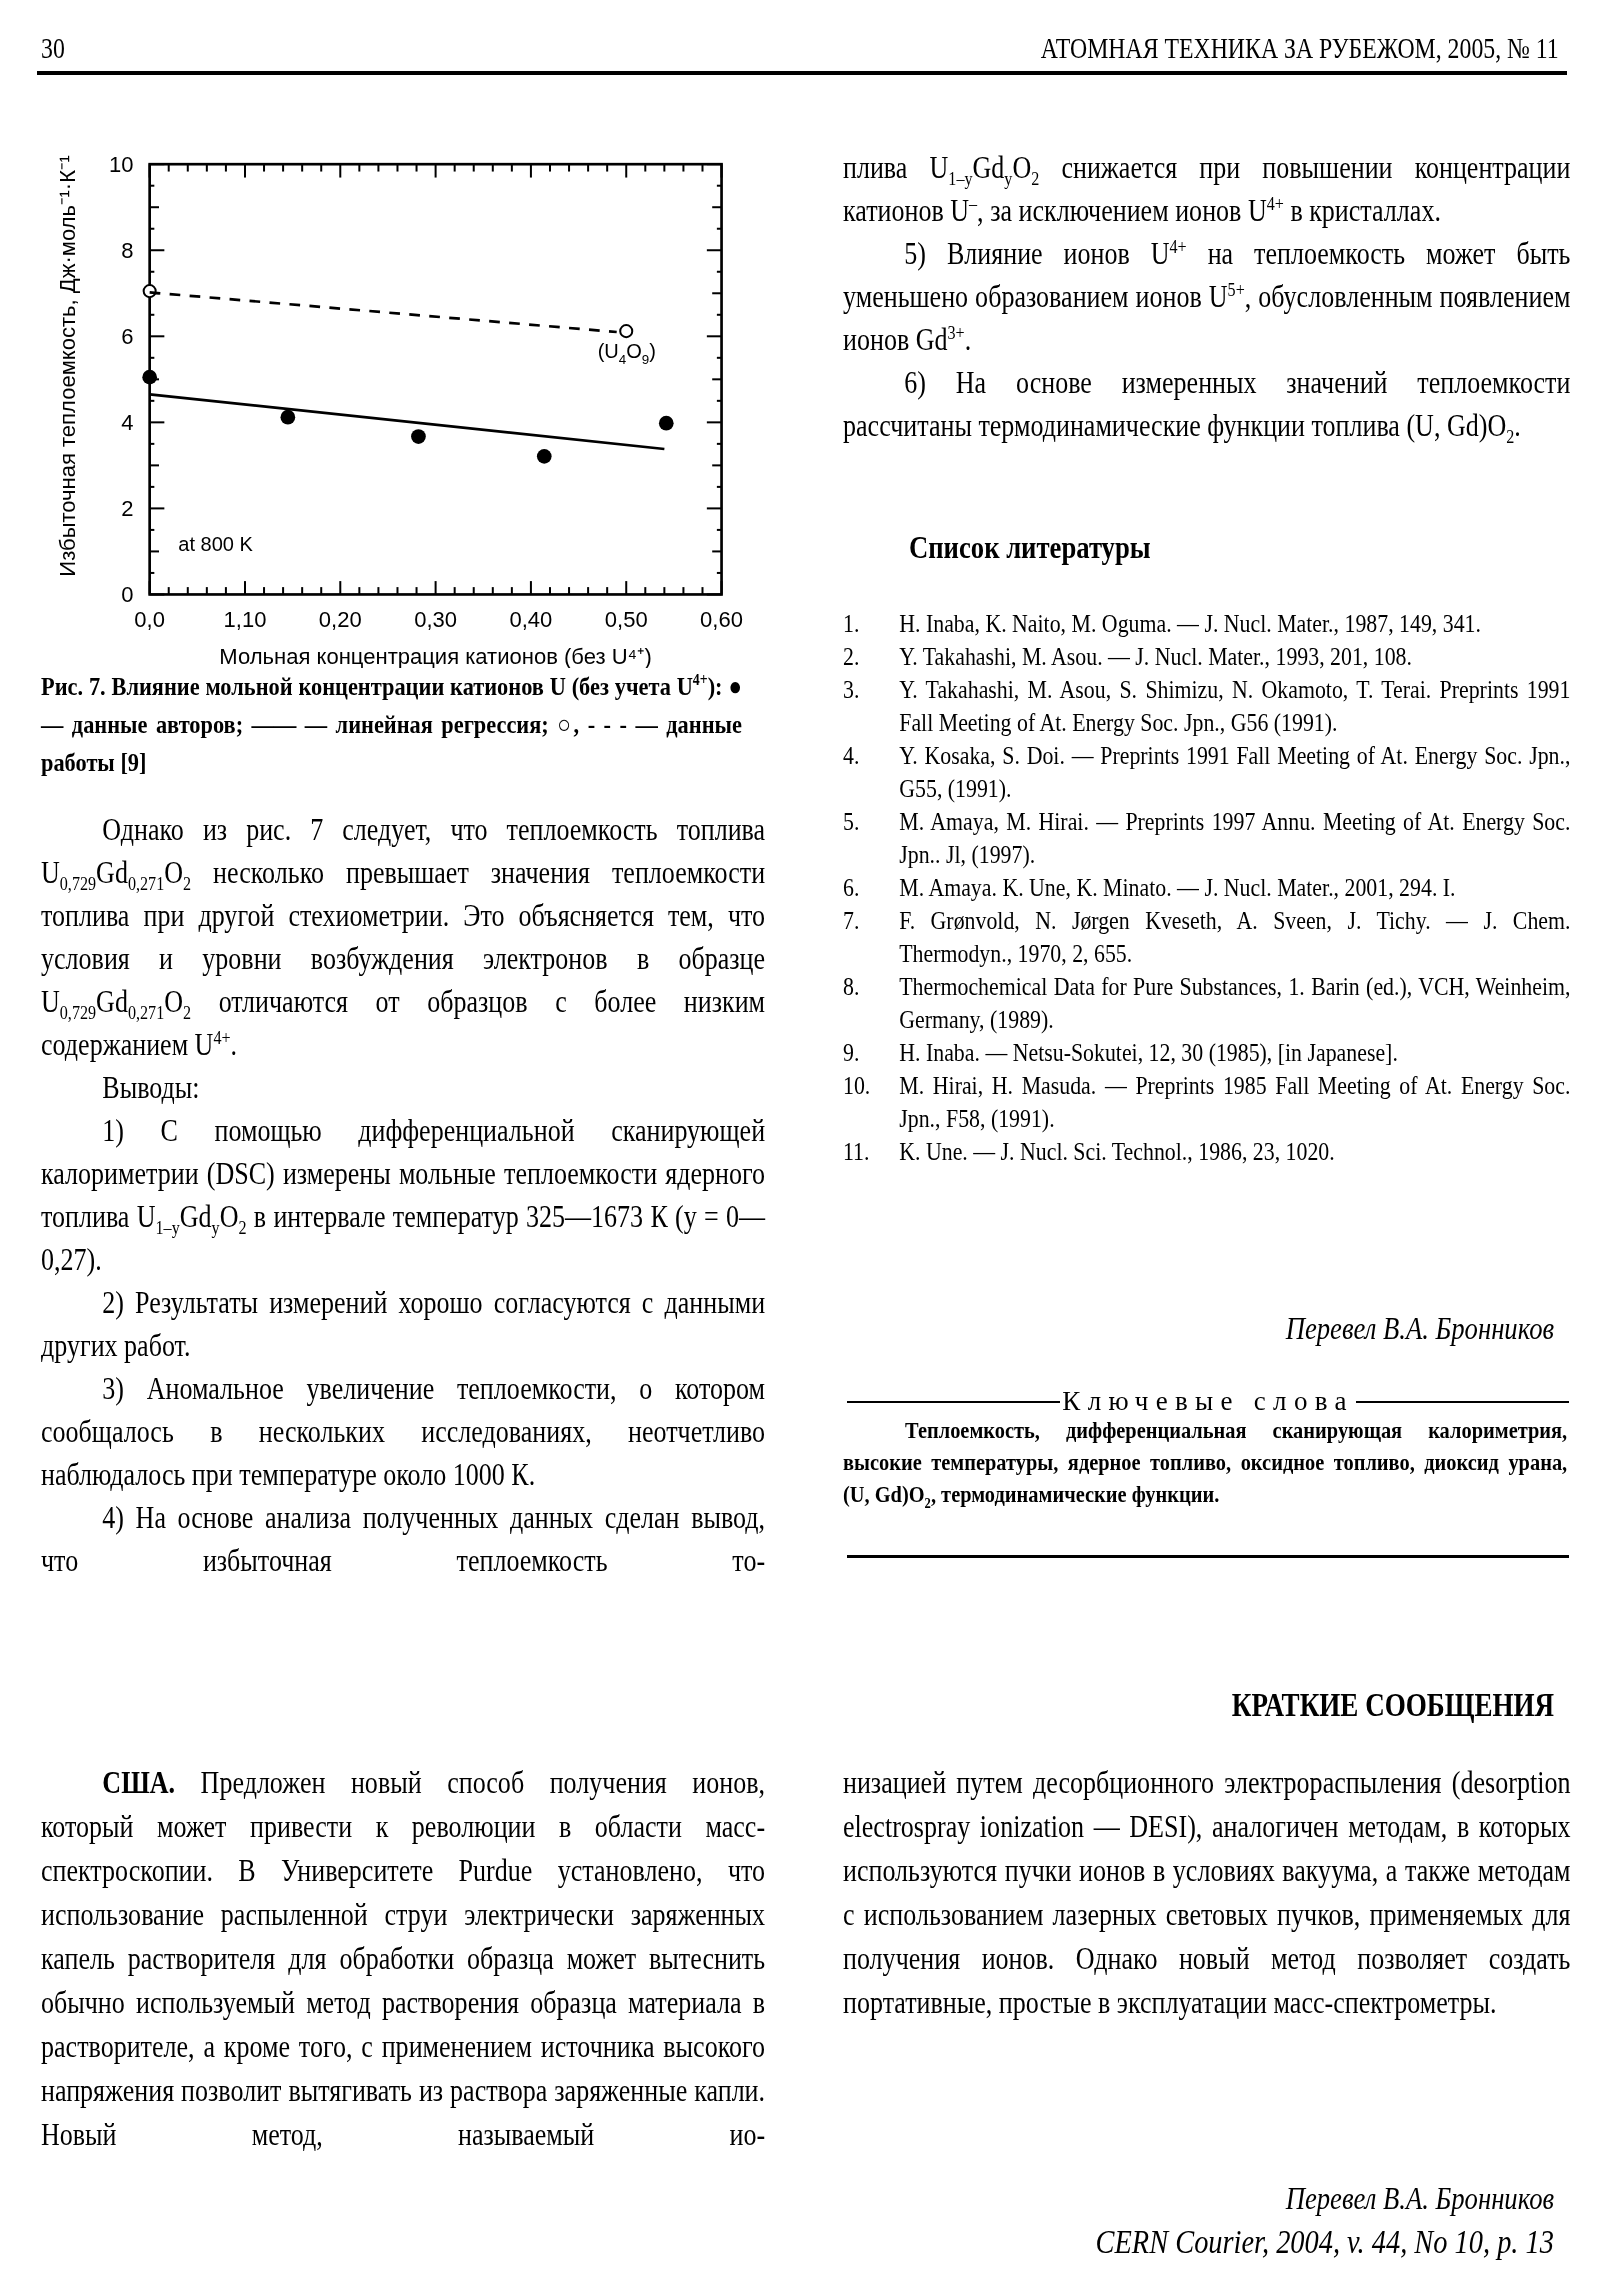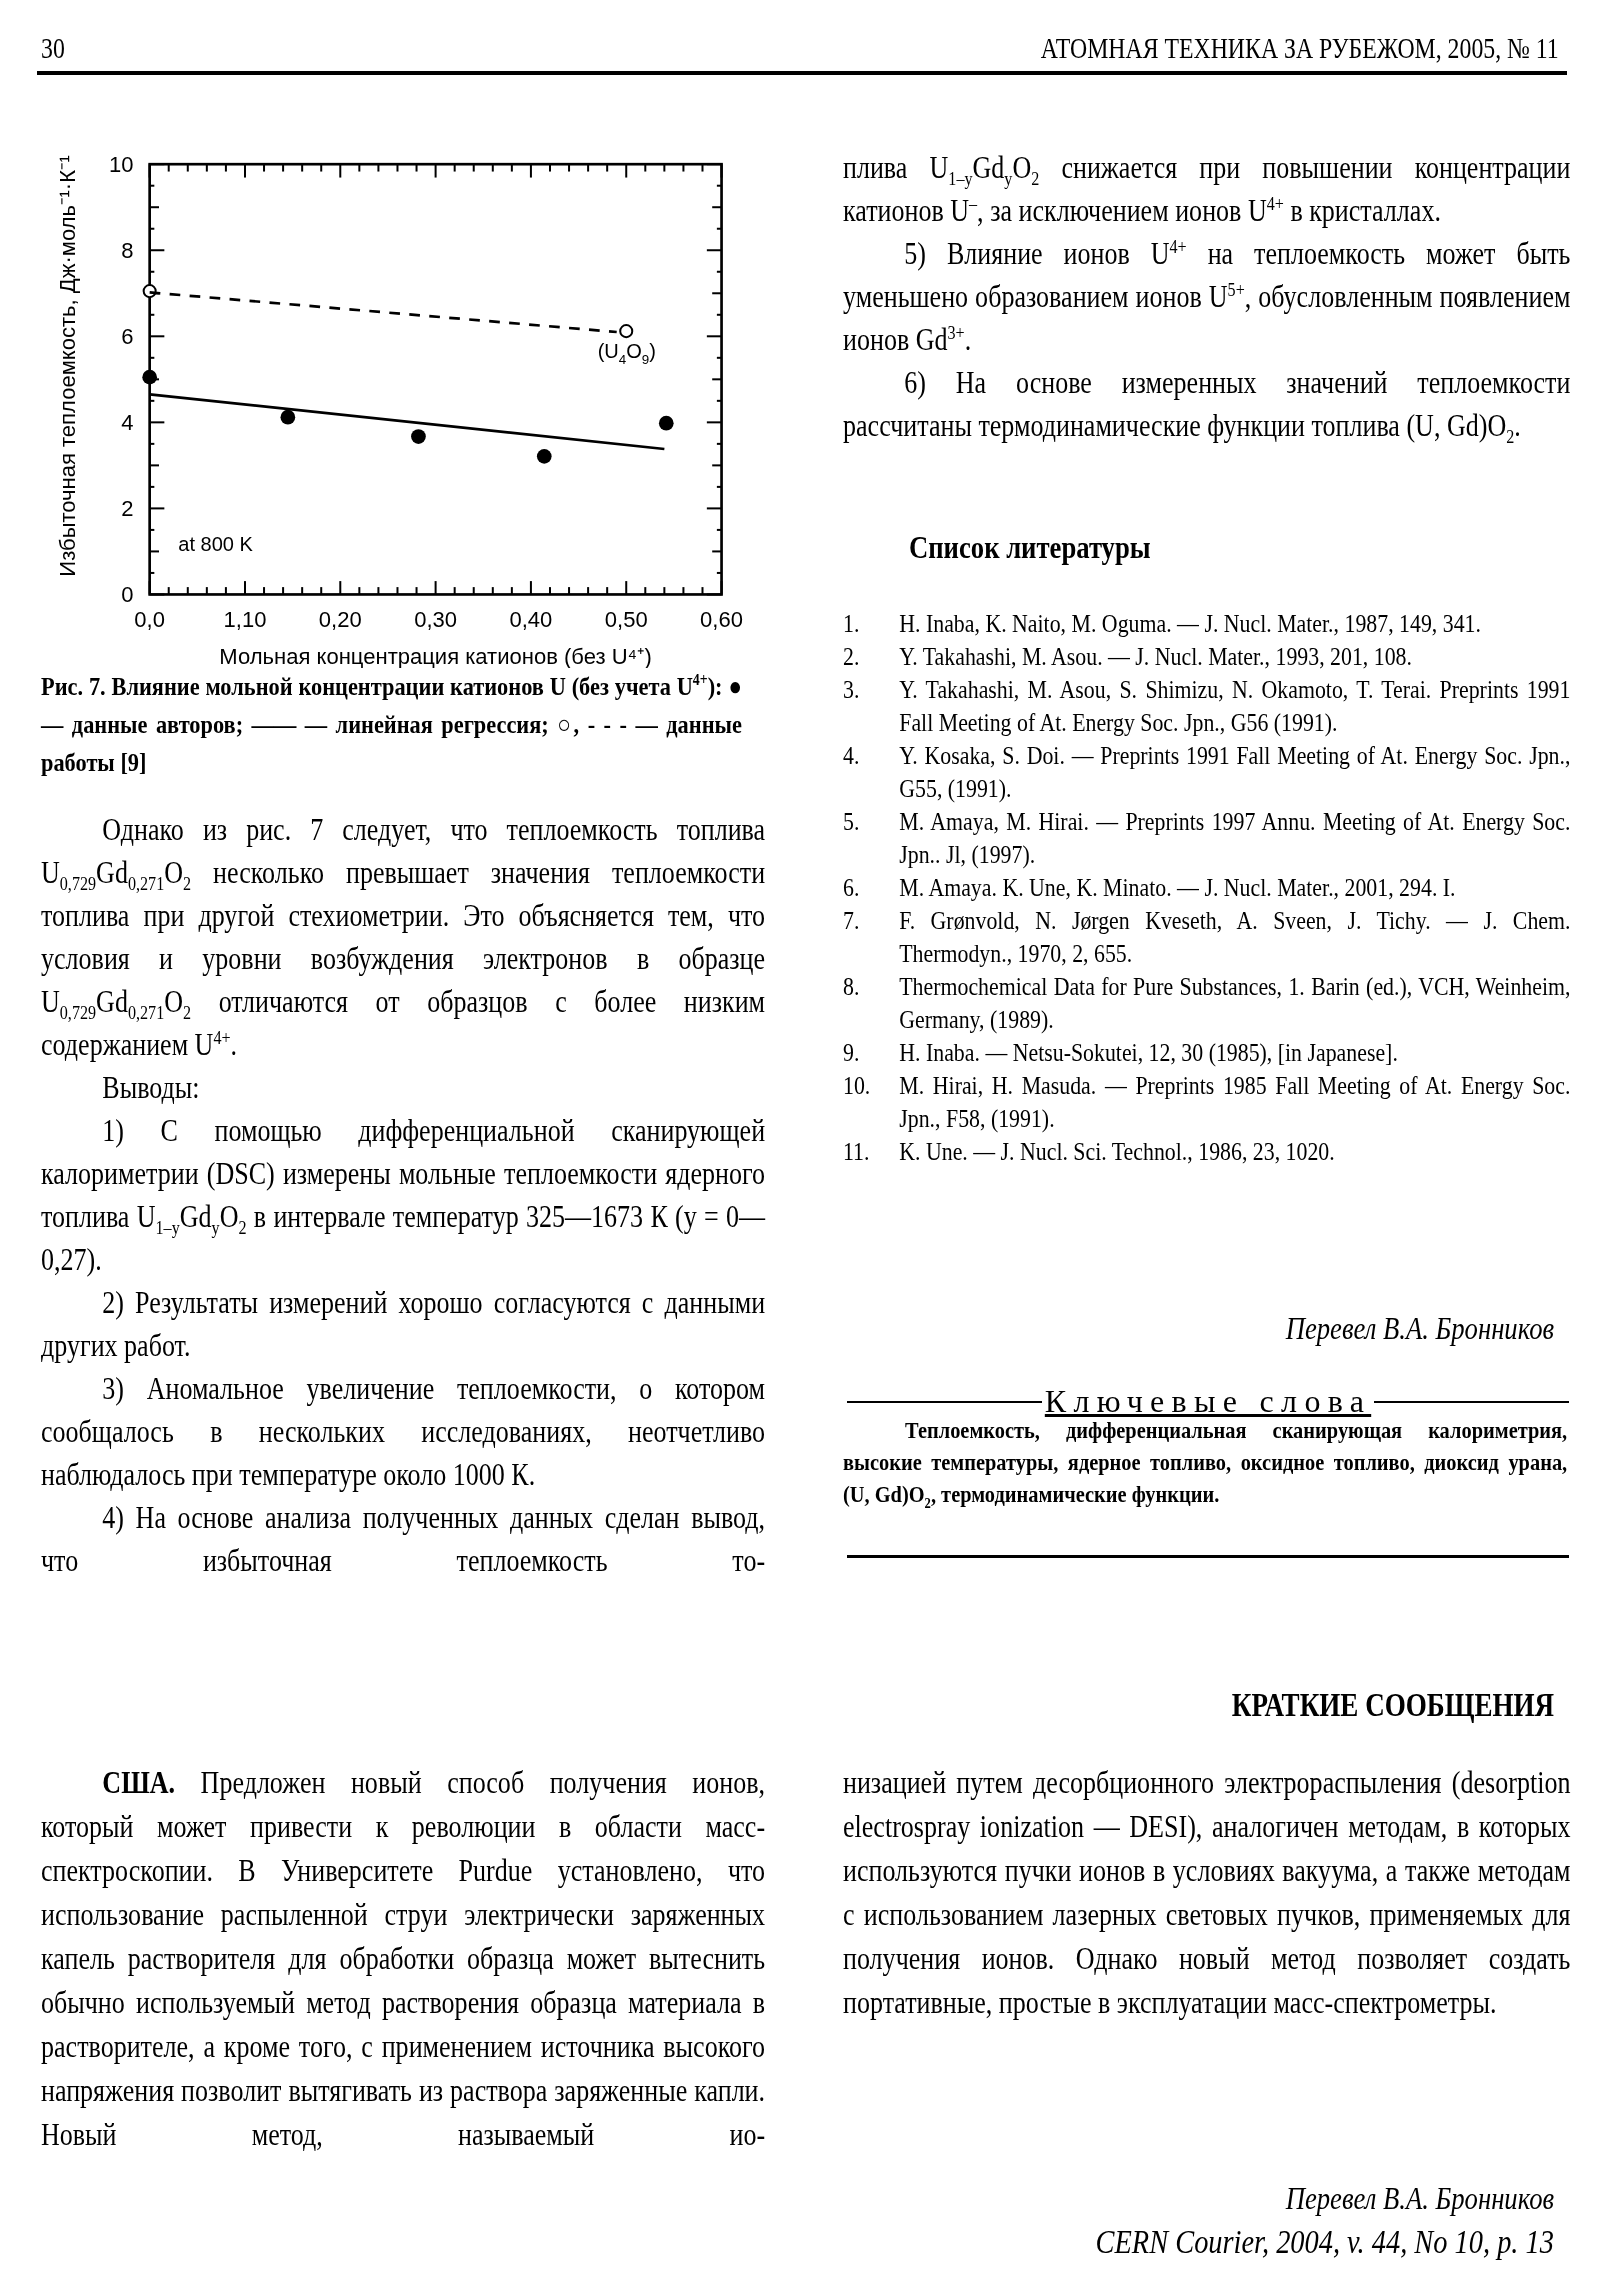--- a/index.html
+++ b/index.html
@@ -28,21 +28,21 @@
   #refs-heading { left: 909px; top: 528px; font-size: 31px; line-height: 40px; font-weight: bold; transform: scaleX(0.86); transform-origin: left; white-space: nowrap; }
   #refs-list { left: 843px; top: 607px; width: 866px; margin: 0; padding: 0; list-style: none; font-size: 26px; line-height: 33px; }
   #refs-list li { position: relative; padding-left: 67px; text-align: justify; text-align-last: left; }
   #refs-list .num { position: absolute; left: 0; top: 0; }
 
   .translator { font-style: italic; font-size: 31px; line-height: 40px; white-space: nowrap; transform: scaleX(0.86); transform-origin: right; }
   #translator-1 { right: 49px; top: 1309px; }
 
   #keywords-title-row { left: 847px; top: 1383px; width: 722px; height: 37px; display: flex; align-items: center; }
   #keywords-title-row .line { flex: 1; height: 2px; background: #000; }
-  #keywords-title { font-size: 32px; letter-spacing: 7.3px; padding: 0 2.7px; white-space: nowrap; text-decoration: underline; }
+  #keywords-title { font-size: 27px; letter-spacing: 7.3px; padding: 0 2.7px; white-space: nowrap; }
   #keywords-text { left: 843px; top: 1414px; width: 848px; font-size: 24px; line-height: 32px; font-weight: bold; text-align: justify; text-indent: 73px; transform: scaleX(0.85); transform-origin: left top; width: 852px; }
   #keywords-rule { left: 847px; top: 1555px; width: 722px; height: 2.7px; background: #000; }
 
   #section-heading { right: 49px; top: 1685px; font-size: 33px; line-height: 40px; font-weight: bold; white-space: nowrap; transform: scaleX(0.82); transform-origin: right; }
 
   #left-bottom-text { left: 41px; top: 1761px; width: 862px; }
   #left-bottom-text .col-inner { line-height: 44px; }
   #right-bottom-text { left: 843px; top: 1761px; width: 866px; }
   #translator-2 { right: 49px; top: 2179px; }
   #source-citation { right: 49px; top: 2222px; font-style: italic; font-size: 33px; line-height: 40px; white-space: nowrap; transform: scaleX(0.86); transform-origin: right; }

